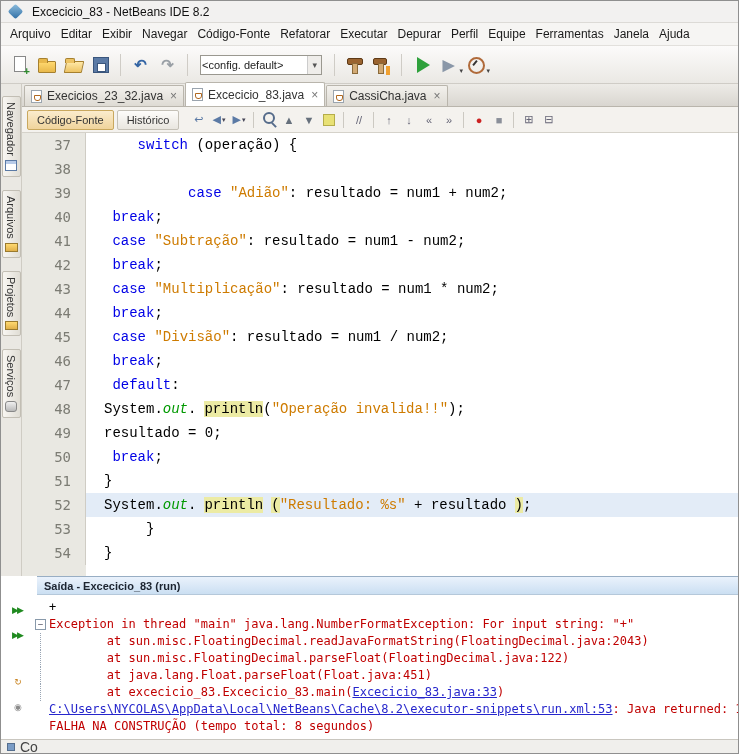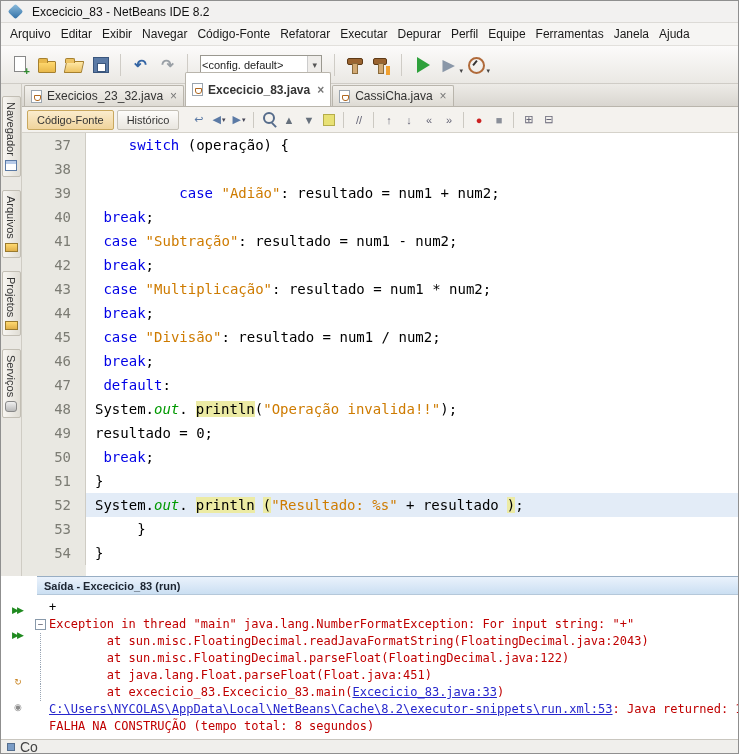--- a/index.html
+++ b/index.html
@@ -89,21 +89,21 @@
 
   .editor-col { flex:1; display:flex; flex-direction:column; min-width:0; }
 
   
   .file-tabs { height:23px; flex:none; background:linear-gradient(#edebe7,#d9d6d0);
                border-bottom:1px solid #b9b5ac; display:flex; align-items:flex-end; padding-left:2px; }
   .file-tab { height:21px; display:flex; align-items:center; padding:0 6px; font-size:12px;
               background:linear-gradient(#f3f1ed,#dedbd4); border:1px solid #b9b5ac;
               border-bottom:none; margin-right:1px; border-radius:2px 2px 0 0; color:#333;
               white-space:nowrap; }
-  .file-tab.active { background:#fff; height:34px;font-weight:bold; }
+  .file-tab.active { background:#fff; height:24px; }
   .java-icon { width:11px; height:13px; background:#fff; border:1px solid #9aa4ae;
                position:relative; margin-right:5px; flex:none; }
   .java-icon::after { content:''; position:absolute; left:2px; top:4px; width:5px; height:4px;
                border:1px solid #b06820; border-radius:0 0 3px 3px; }
   .tab-close { margin-left:7px; color:#777; font-size:12px; line-height:10px; }
 
   
   .editor-toolbar { height:26px; flex:none; background:#f4f2ee; border-bottom:1px solid #d5d2ca;
                     display:flex; align-items:center; padding:0 5px; gap:3px; }
   .src-btn { font-family:"Liberation Sans",sans-serif; font-size:11px; border:1px solid #c4c0b6;
@@ -120,21 +120,21 @@
       width:2px; height:6px; background:#556b8a; transform:rotate(-45deg); }
   [data-name="toggle-highlight-icon"]::before { content:''; width:10px; height:10px;
       background:#e8e175; border:1px solid #b5ad4a; }
 
   
   .editor { flex:1; overflow:hidden; font-family:"DejaVu Sans Mono",monospace; font-size:14px;
             line-height:24px; background:linear-gradient(to right,#e9e8e2 0,#e9e8e2 64px,#fff 64px); }
   .ed-line { display:flex; height:24px; }
   .gutter-num { width:64px; flex:none; text-align:right; padding-right:14px;
                 background:#e9e8e2; color:#7c7c74; border-right:1px solid #cfccc4; }
-  .code-text { flex:1; white-space:pre; padding-left:9px; }
+  .code-text { flex:1; white-space:pre; padding-left:18px;font-family:Liberation Mono, monospace; }
   .ed-line.current .code-text { background:#e3ecf7; }
   .c-p { color:#000; }
   .c-k { color:#0000e6; }
   .c-s { color:#ce7b00; }
   .c-f { color:#009900; font-style:italic; }
   .c-h { background:#eceba4; color:#000;margin-left:8px; }
 
   
   .output { height:163px; flex:none; display:flex; flex-direction:column; background:#fff; }
   .output-header { height:19px; flex:none; background:linear-gradient(#eaf2fc,#cbdff2);

